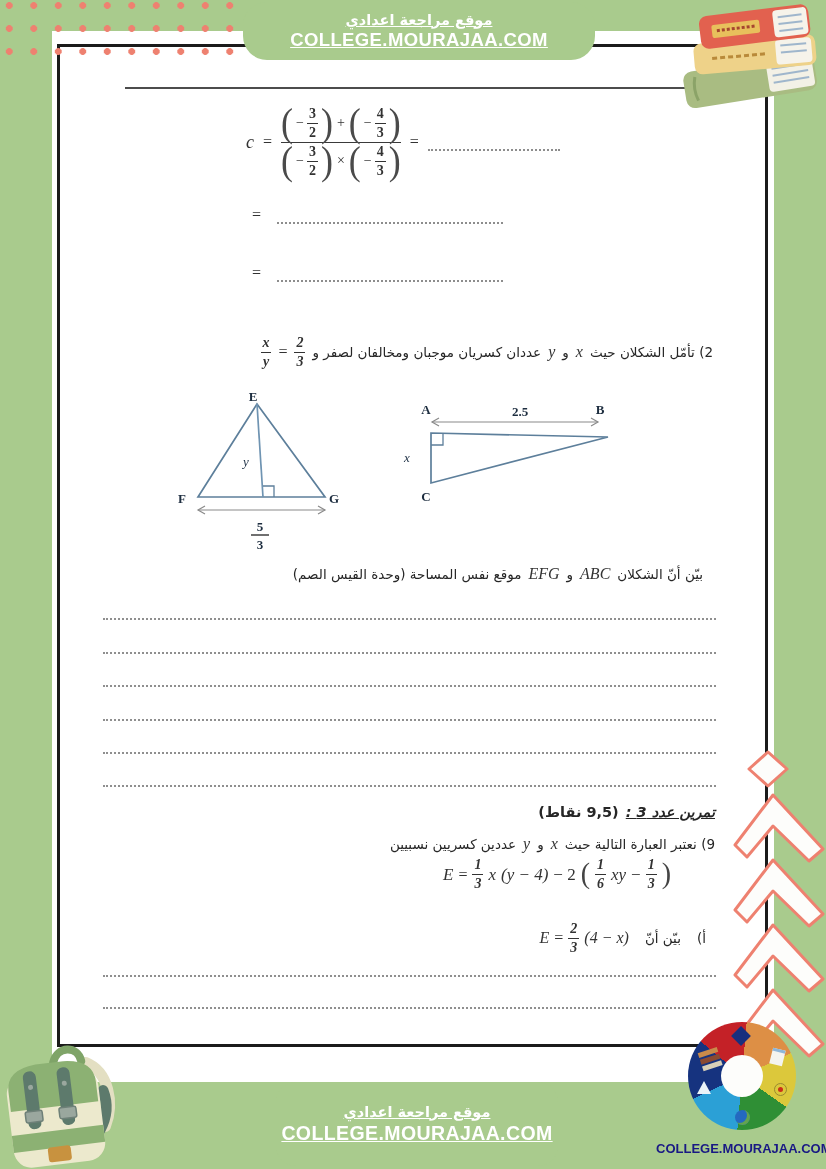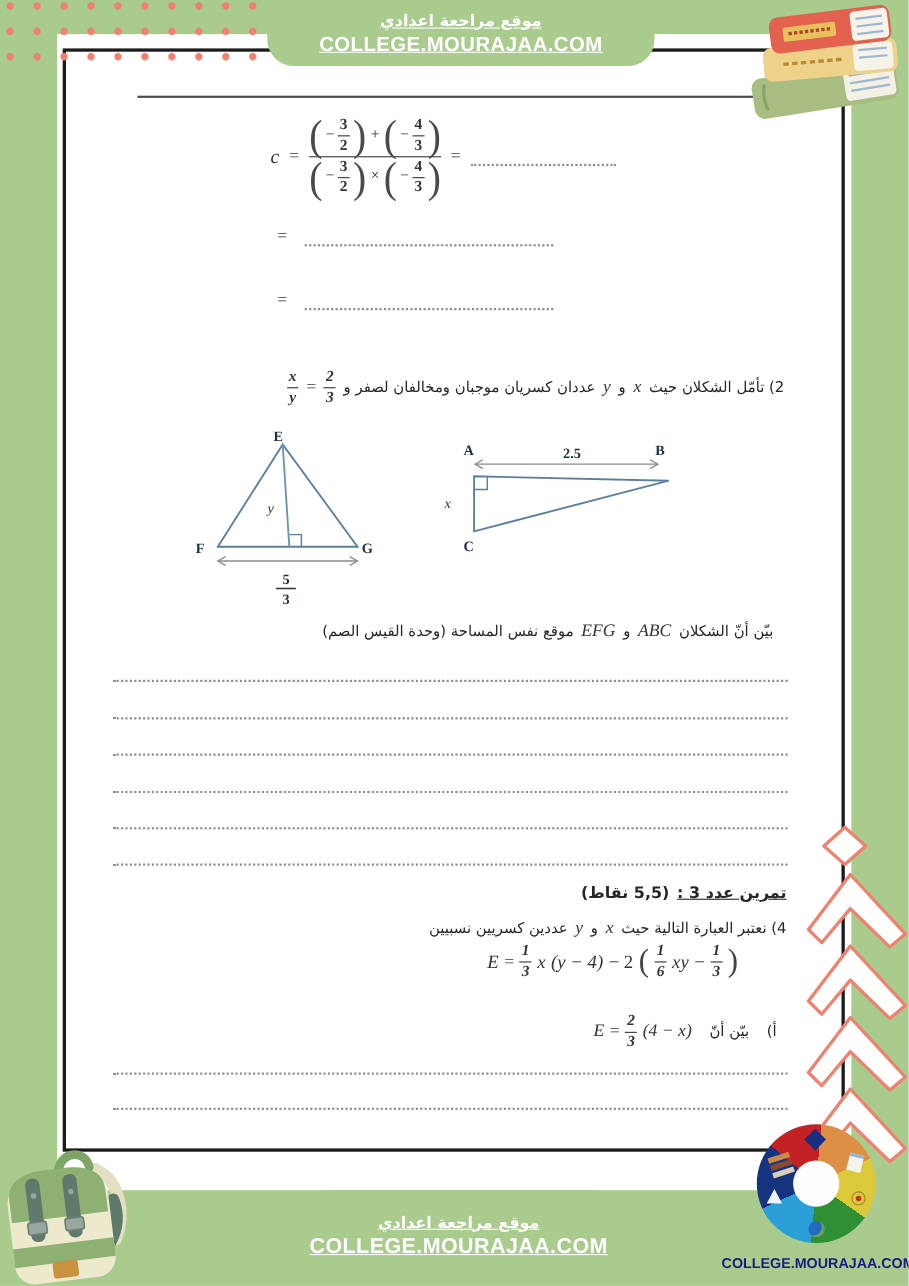--- a/index.html
+++ b/index.html
@@ -44,21 +44,21 @@
   .ratio { direction:ltr; display:inline-flex; align-items:center; gap:6px; font-family:"Liberation Serif",serif; font-style:italic; font-size:15px; }
   .ratio .mf { font-style:italic; }
 
   .figs { position:absolute; left:170px; top:392px; }
   .fig-label { font-family:"Liberation Serif",serif; font-weight:bold; font-size:13px; fill:#1e2e40; }
   .fig-italic { font-style:italic; font-weight:normal; font-size:13px; fill:#24364a; }
 
   .answer-line { position:absolute; left:103px; width:613px; border-top:2.5px dotted #8f8f8f; }
 
   .ex3-title { font-weight:bold; }
-  .ex3-title .u { text-decoration:underline; }
+  .ex3-title .u { text-decoration:underline;font-style:italic; }
 
   .eq1 { position:absolute; left:443px; top:858px; display:flex; align-items:center; gap:5px; font-style:italic; font-size:17px; color:#333; }
   .eq1 .paren2 { font-size:28px; font-weight:400; line-height:.8; transform:scaleY(1.05); font-style:normal; color:#444; }
   .eq-ltr { direction:ltr; display:inline-flex; align-items:center; gap:5px; font-family:"Liberation Serif",serif; font-style:italic; font-size:16px; color:#333; }
 
   
   .badge { position:absolute; background:#a9cb8d; display:flex; flex-direction:column; align-items:center; justify-content:center; z-index:8; }
   .badge .t1 { font-family:"DejaVu Sans",sans-serif; font-weight:bold; font-size:14.5px; color:#ffffff; text-decoration:underline; }
   .badge .t2 { font-family:"Liberation Sans",sans-serif; font-weight:bold; font-size:18.5px; color:#ffffff; text-decoration:underline; letter-spacing:.4px; }
   .header-badge { left:243px; top:2px; width:352px; height:58px; border-radius:24px; gap:1px; }
@@ -215,25 +215,25 @@
 
     <div class="answer-line" style="top:618px"></div>
     <div class="answer-line" style="top:652px"></div>
     <div class="answer-line" style="top:685px"></div>
     <div class="answer-line" style="top:719px"></div>
     <div class="answer-line" style="top:752px"></div>
     <div class="answer-line" style="top:785px"></div>
 
     <div class="rtl-line ar ex3-title" style="right:111px; top:800px; height:24px; font-size:14.5px">
       <span class="u">تمرين عدد 3 :</span>
-      <span>(5,5 نقاط)</span>
+      <span>(9,5 نقاط)</span>
     </div>
 
     <div class="rtl-line ar" style="right:111px; top:831px; height:26px">
-      <span>4) نعتبر العبارة التالية  حيث</span>
+      <span>9) نعتبر العبارة التالية  حيث</span>
       <span class="var">x</span>
       <span>و</span>
       <span class="var">y</span>
       <span>عددين كسريين نسبيين</span>
     </div>
 
     <div class="eq1">
       <span>E</span>
       <span class="eqsign" style="font-style:normal">=</span>
       <span class="mf">

